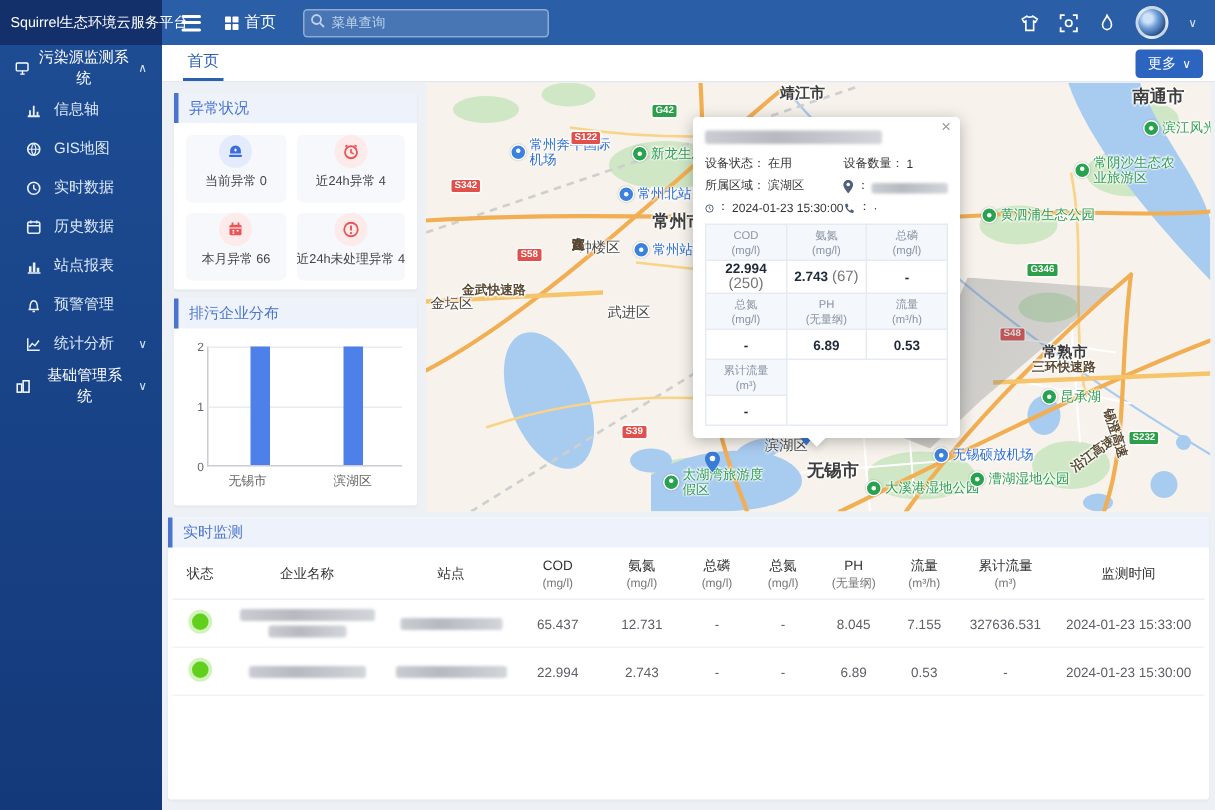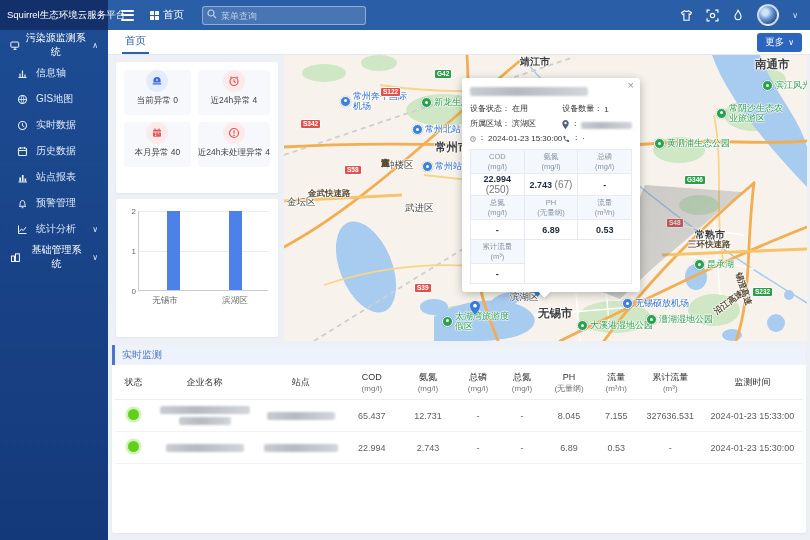--- a/index.html
+++ b/index.html
@@ -212,20 +212,21 @@
 
   <div class="main-tabs">
     <div class="tab">首页</div>
     <button class="more-btn">
       <span>更多</span>
       <span class="caret">∨</span>
     </button>
   </div>
 
   <div class="panel" id="panel-abn">
+    <div class="phead">异常状况</div>
     <div class="cards">
       <div class="card">
         <span class="cicon blue">
           <svg width="12" height="12" viewBox="0 0 12 12">
               <path d="M6,2 a3.6,3.6 0 0 1 3.6,3.6 V7.4 H2.4 V5.6 A3.6,3.6 0 0 1 6,2 Z" fill="#3a6ce0"></path>
               <rect x="1.6" y="8.2" width="8.8" height="1.4" rx="0.7" fill="#3a6ce0"></rect>
               <rect x="5.3" y="4" width="1.4" height="2" rx="0.7" fill="#fff"></rect>
             </svg>
         </span>
         <span class="clabel"><span>当前异常</span> <span>0</span></span>
@@ -241,36 +242,37 @@
       </div>
       <div class="card">
         <span class="cicon red">
           <svg width="12" height="12" viewBox="0 0 12 12">
               <rect x="2" y="2.8" width="8" height="7" rx="1" fill="#e85555"></rect>
               <path d="M2,5h8" stroke="#fff" stroke-width="0.8"></path>
               <path d="M4,1.4v2 M8,1.4v2" stroke="#e85555" stroke-width="1.2"></path>
               <path d="M4,6.8h1.2 M6.8,6.8H8 M4,8.4h1.2" stroke="#fff" stroke-width="0.9"></path>
             </svg>
         </span>
-        <span class="clabel"><span>本月异常</span> <span>40</span></span>
+        <span class="clabel"><span>本月异常</span> <span>66</span></span>
       </div>
       <div class="card">
         <span class="cicon red">
           <svg width="12" height="12" viewBox="0 0 12 12">
               <circle cx="6" cy="6" r="4.5" fill="none" stroke="#e85555" stroke-width="1.2"></circle>
               <path d="M6,3.4V6.6" stroke="#e85555" stroke-width="1.3"></path>
               <circle cx="6" cy="8.4" r="0.8" fill="#e85555"></circle>
             </svg>
         </span>
         <span class="clabel"><span>近24h未处理异常</span> <span>4</span></span>
       </div>
     </div>
   </div>
 
   <div class="panel" id="panel-chart">
+    <div class="phead">排污企业分布</div>
     <div class="chart">
       <span class="ytick" style="top:8px">2</span>
       <span class="ytick" style="top:48px">1</span>
       <span class="ytick" style="top:88px">0</span>
       <div class="plot">
         <div class="gline" style="top:0"></div>
         <div class="gline" style="top:50%"></div>
         <div class="bar" style="left: 22%; height: 100%; background: rgb(78, 128, 234);"></div>
         <div class="bar" style="left: 70%; height: 100%; background: rgb(78, 128, 234);"></div>
       </div>

